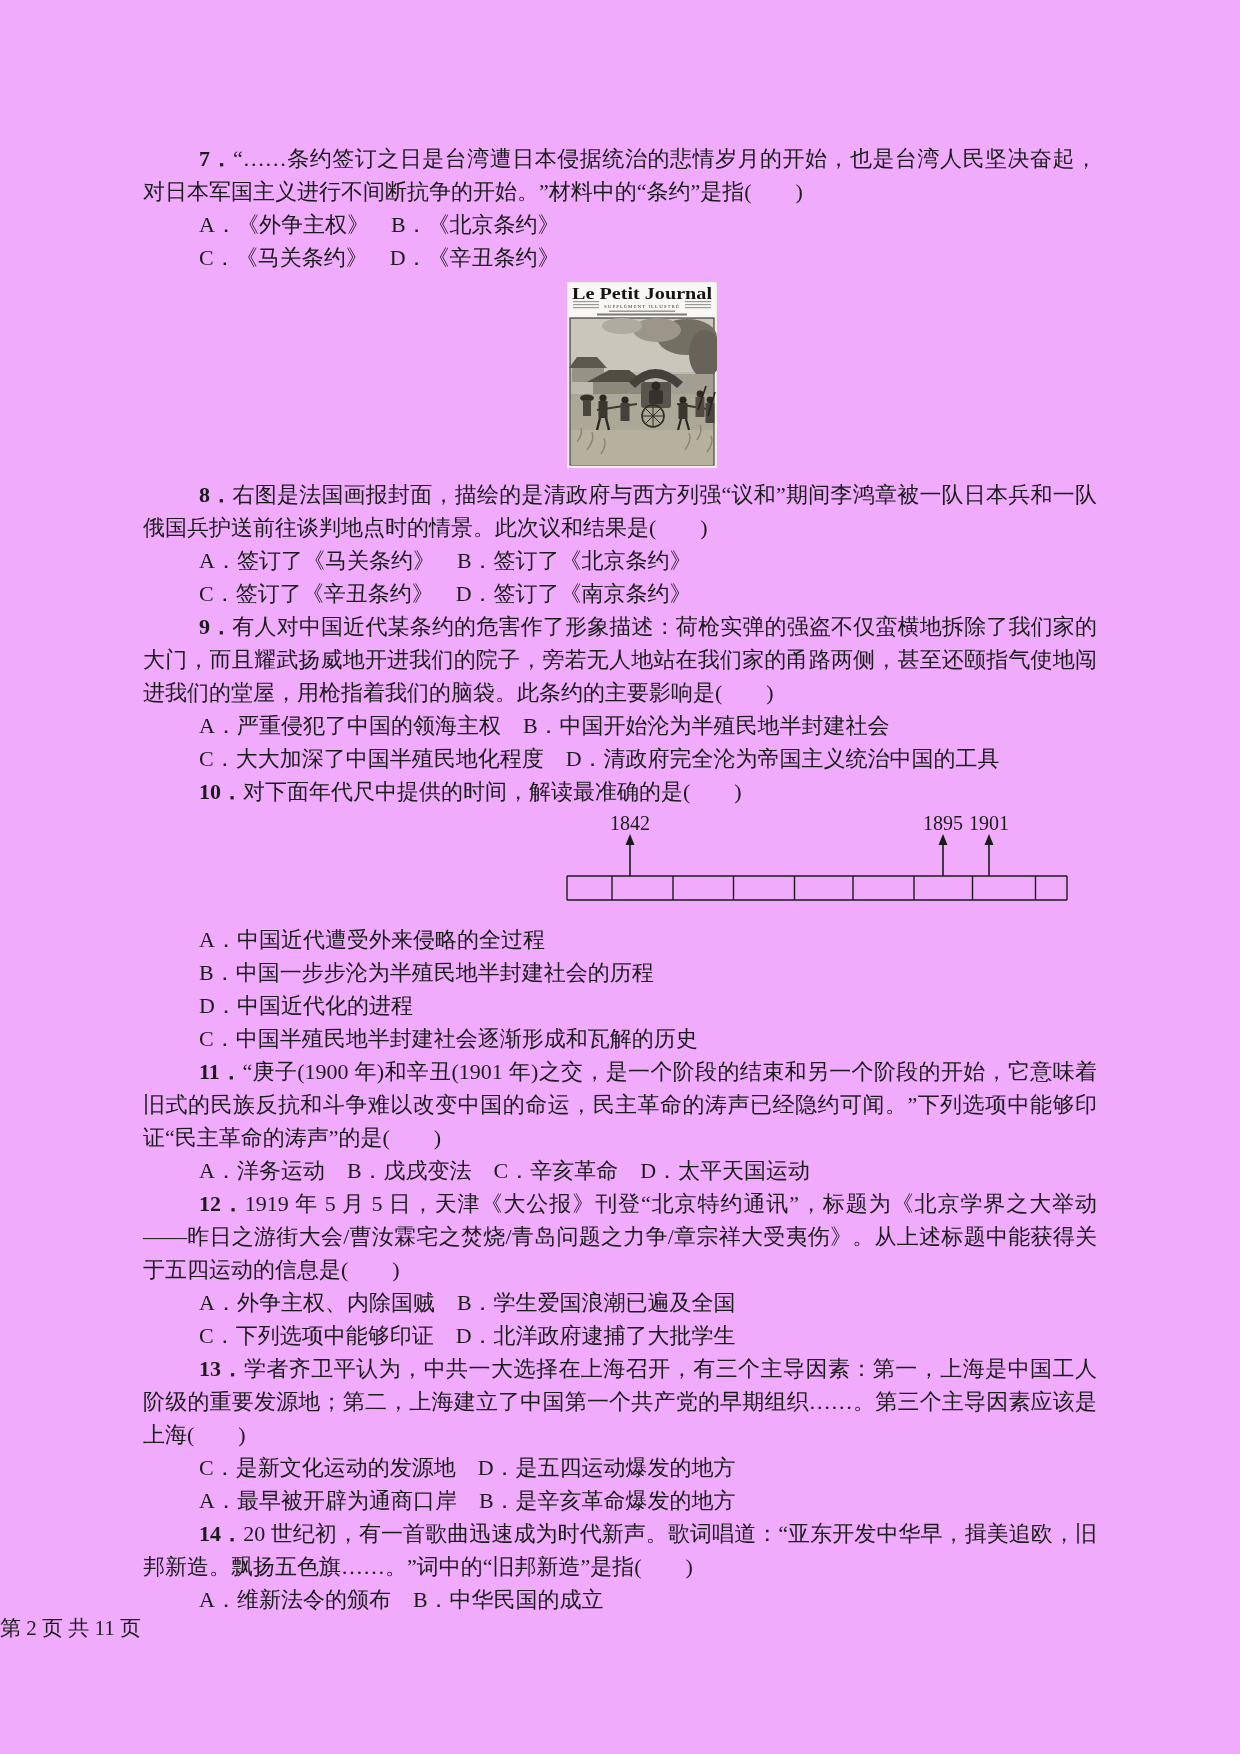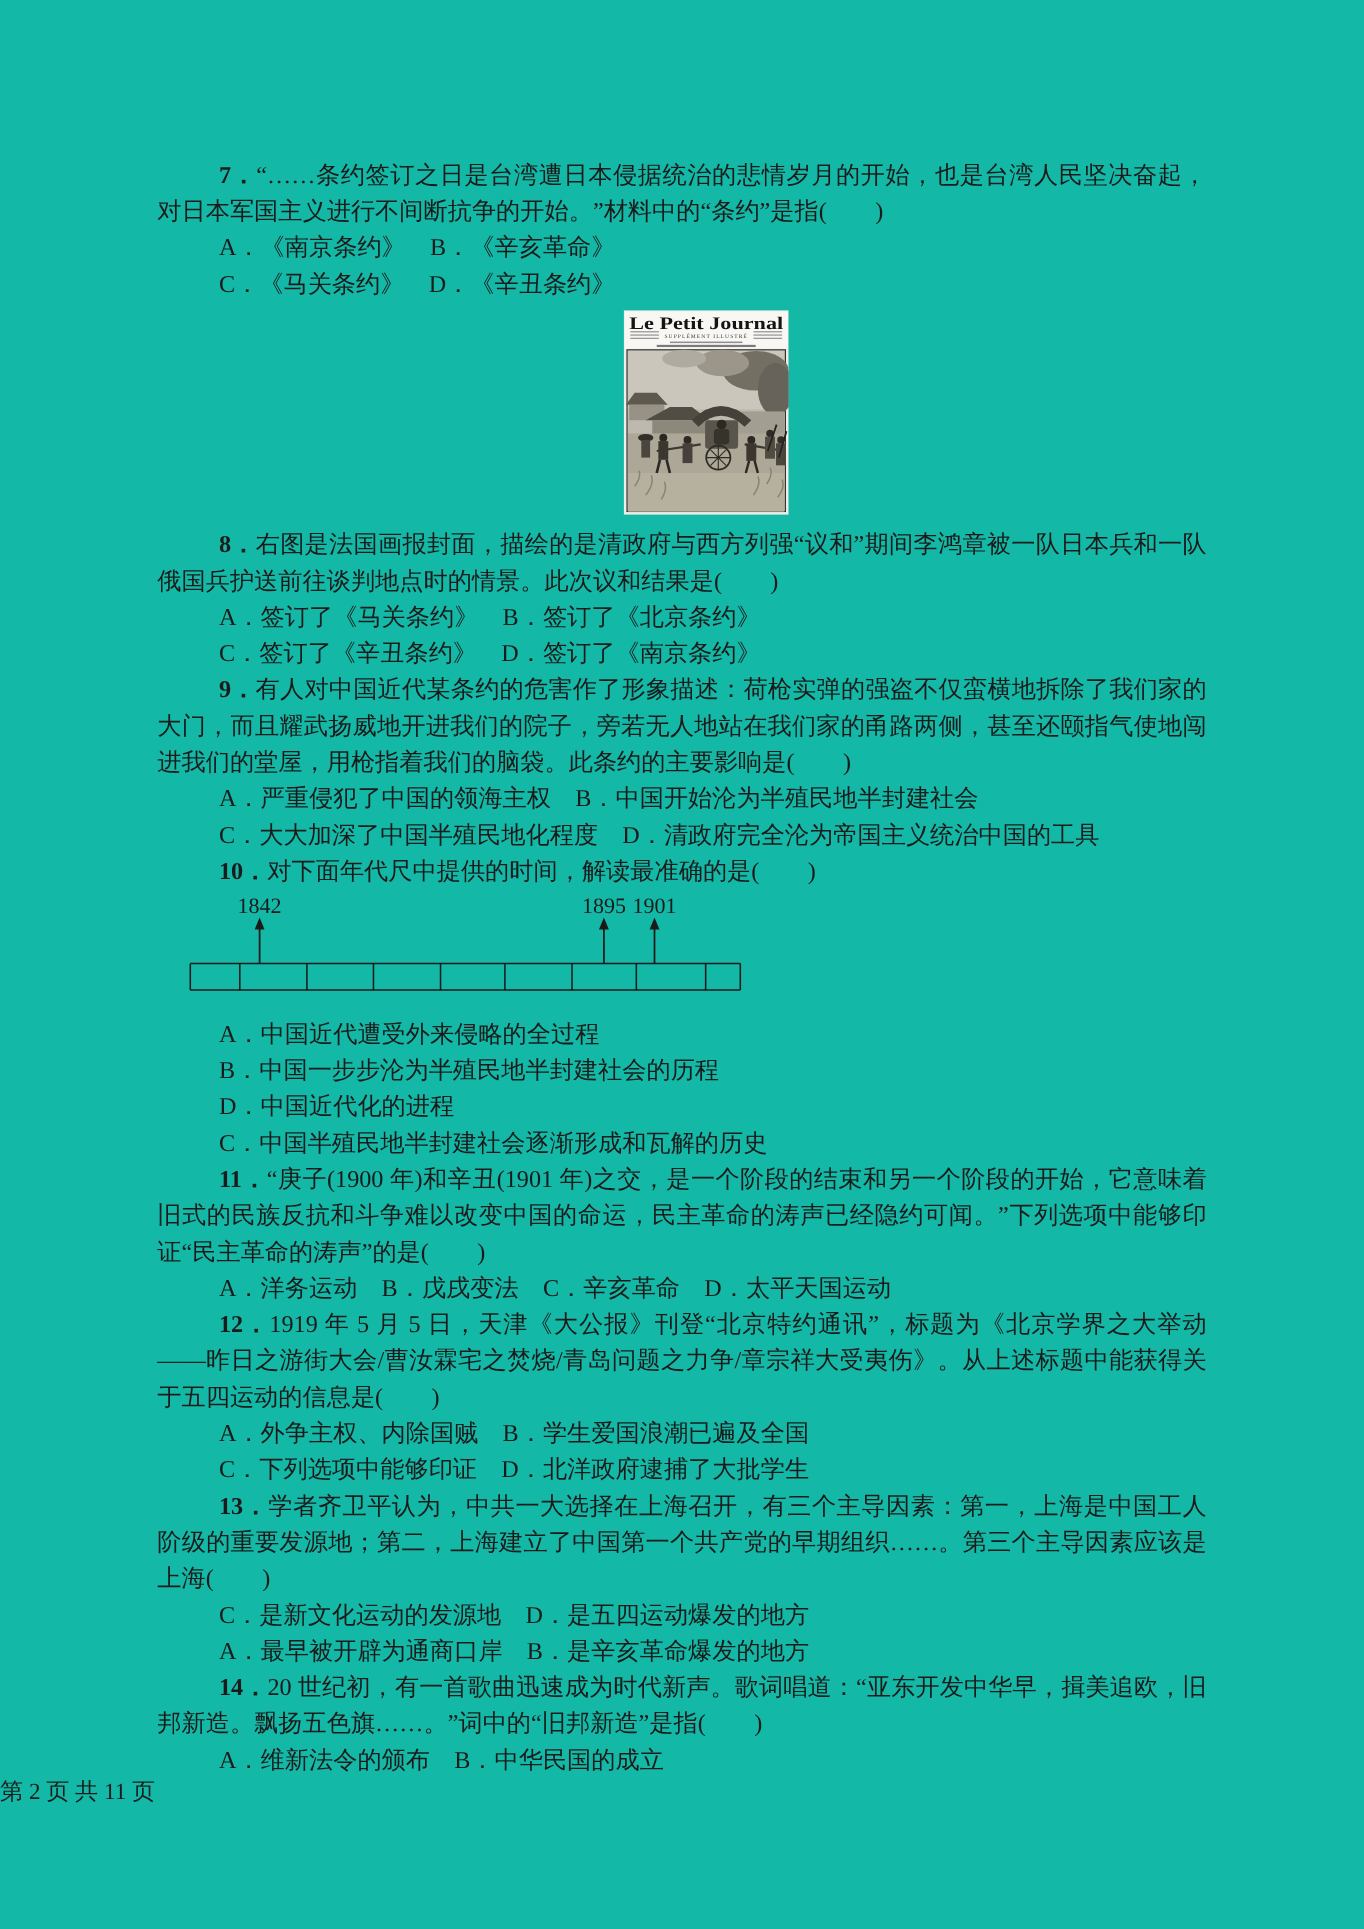--- a/index.html
+++ b/index.html
@@ -1,41 +1,41 @@
 <!DOCTYPE html>
 <html><head>
 <meta charset="utf-8">
 <style>
   html,body{margin:0;padding:0;background:#e8e8e8;}
   .page{
     position:relative;width:1240px;height:1754px;margin:0 auto;
-    background:#14b8a6;color:#1b1b1b;
+    background:#f0abfc;color:#1b1b1b;
     font-family:"Liberation Serif","DejaVu Serif",serif;
     font-size:22px;line-height:33px;overflow:hidden;
   }
   .content{position:absolute;left:143px;top:142px;width:954px;text-align:justify;}
   p.stem{margin:0;text-indent:56px;}
   .qnum{font-weight:bold;}
   .opt{padding-left:56px;}
   .figure-wrap{width:150px;margin:8px auto 10px;transform:translateX(22px);}
   .figure-wrap svg{display:block;}
-  .timeline-wrap{text-align:left;margin:2px 0 0 0;}
+  .timeline-wrap{text-align:right;margin:2px 0 0 0;}
   .footer{
     position:absolute;left:0;top:1612px;width:100%;
     text-align:left;font-size:21px;color:#1b1b1b;
   }
 </style>
 </head>
 <body>
 
 <div class="page">
   <div class="content">
 
     <p class="stem"><span class="qnum">7．</span><span>“……条约签订之日是台湾遭日本侵据统治的悲情岁月的开始，也是台湾人民坚决奋起，对日本军国主义进行不间断抗争的开始。”材料中的“条约”是指(　　)</span></p>
-    <div class="opt">A．《南京条约》　B．《辛亥革命》</div>
+    <div class="opt">A．《外争主权》　B．《北京条约》</div>
     <div class="opt">C．《马关条约》　D．《辛丑条约》</div>
 
     <div class="figure-wrap">
       <svg viewBox="0 0 150 186" width="150" height="186">
         <rect width="150" height="186" fill="#efede8"></rect>
         <rect x="1" y="1" width="148" height="34" fill="#f8f7f3"></rect>
         <text x="75" y="17" text-anchor="middle" font-family="Liberation Serif,serif" font-size="16" font-weight="bold" fill="#141414" textLength="140" lengthAdjust="spacingAndGlyphs">Le Petit Journal</text>
         <text x="75" y="25.5" text-anchor="middle" font-family="Liberation Serif,serif" font-size="5" letter-spacing="1" fill="#3a3a3a">SUPPLÉMENT ILLUSTRÉ</text>
         <g>
           <rect x="6" y="19" width="26" height="1.2" fill="#9a9a9a"></rect>

